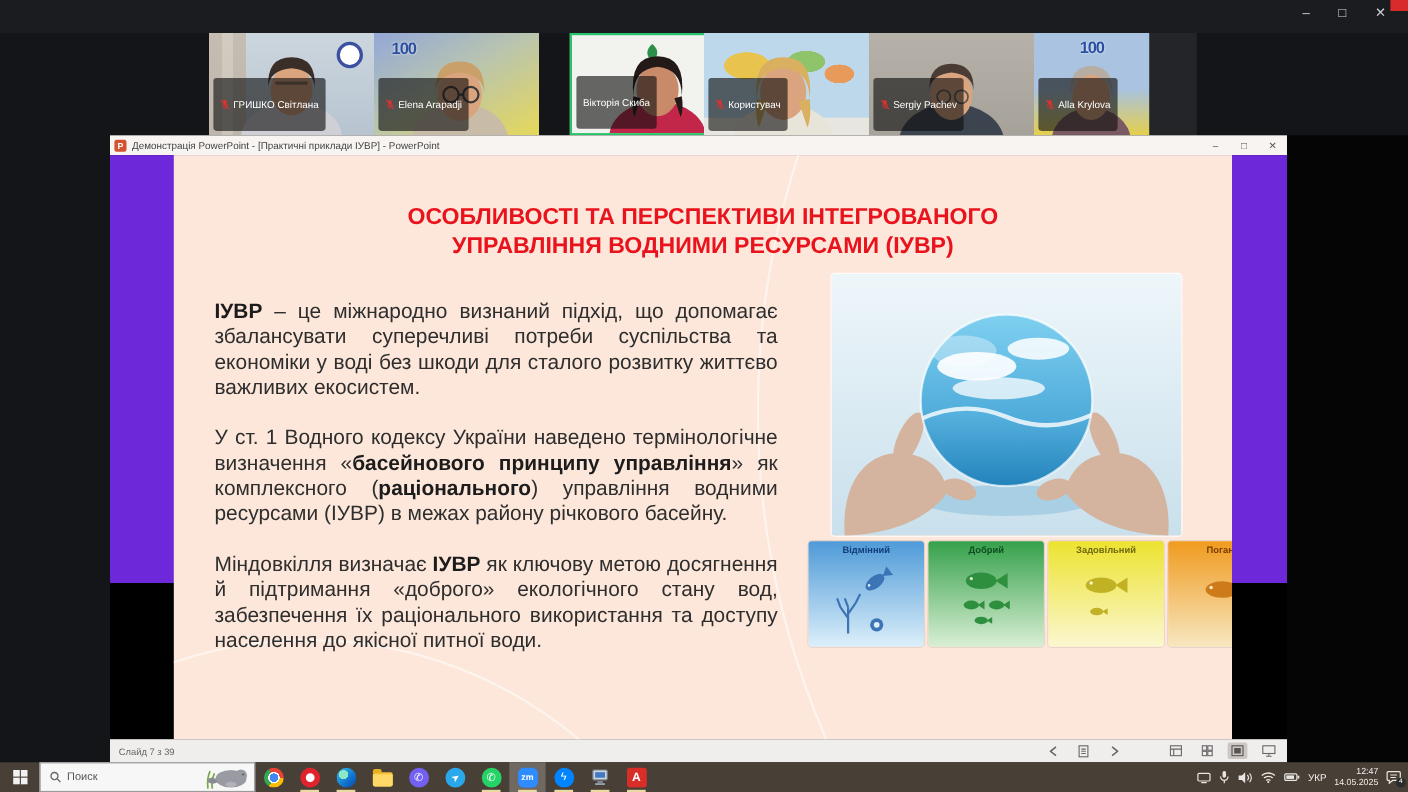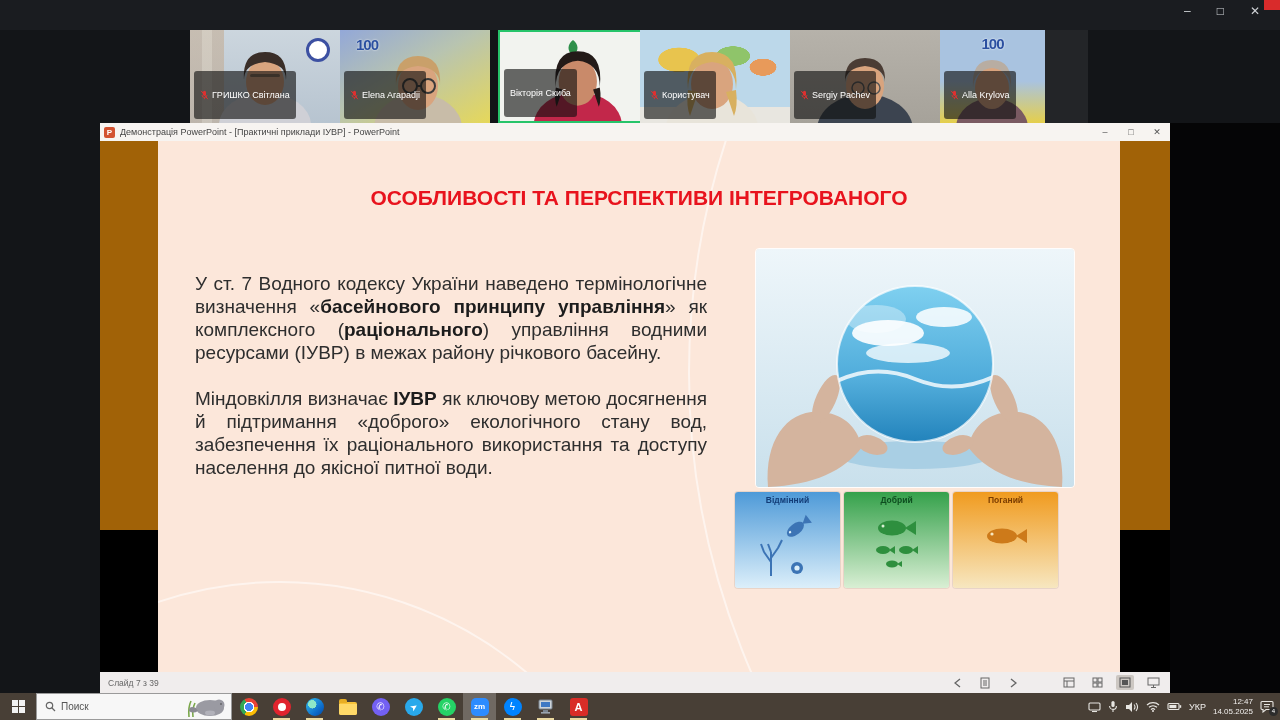--- a/index.html
+++ b/index.html
@@ -18,42 +18,42 @@
   .mic-off{width:9px;height:10px;flex:0 0 auto;}
   .t1{left:190px;width:150px;background:linear-gradient(180deg,#ccd6de,#b7c4d0);}
   .t1 .emblem{position:absolute;right:10px;top:8px;width:24px;height:24px;border-radius:50%;
               background:#fff;border:3px solid #3c50a2;box-sizing:border-box;}
   .t1 .bld{position:absolute;left:0;top:0;width:70px;height:93px;
            background:linear-gradient(90deg,#c2a98e 0 12px,#d8c3a8 12px 22px,#c2a98e 22px 34px,transparent 34px);opacity:.55;}
   .t2{left:340px;width:150px;background:linear-gradient(150deg,#93a8d8 0%,#b8c4b0 45%,#e6d85a 100%);}
   .logo100{position:absolute;color:#2b4fa0;font-weight:bold;font-size:15px;letter-spacing:-1px;
            text-shadow:0 0 2px #fff;}
   .t2 .logo100{left:16px;top:6px;}
-  .t3{left:498px;width:150px;background:#f2f3ef;border:2px solid #27c46a;}
+  .t3{left:518px;width:150px;background:#f2f3ef;border:2px solid #27c46a;}
   .t3 .glogo{position:absolute;left:50%;top:6px;transform:translateX(-50%);width:26px;height:20px;}
   .t4{left:640px;width:150px;background:#bcd8ea;}
   .t4 .map{position:absolute;inset:0;background:
       radial-gradient(ellipse 34px 20px at 26% 32%,#e8c44e 0 60%,transparent 62%),
       radial-gradient(ellipse 28px 16px at 62% 28%,#8fc46a 0 60%,transparent 62%),
       radial-gradient(ellipse 22px 14px at 82% 40%,#e89a5a 0 60%,transparent 62%),
       radial-gradient(ellipse 20px 10px at 45% 55%,#d8788a 0 60%,transparent 62%);}
   .t4 .shelf{position:absolute;left:0;bottom:0;width:100%;height:16px;background:#e8e6e0;}
   .t5{left:790px;width:150px;background:linear-gradient(180deg,#b6b2aa,#a6a29a);}
   .t6{left:940px;width:105px;background:linear-gradient(180deg,#a9c3e0 0 55%,#e5cf4c 100%);}
   .t6 .logo100{left:50%;top:5px;transform:translateX(-50%);}
   .t7{left:1045px;width:43px;background:#232528;}
   
   .ppt{position:absolute;left:100px;top:123px;width:1070px;height:570px;background:#000;}
   .ppt-titlebar{position:absolute;left:0;top:0;width:100%;height:18px;background:#f7f4f1;
                 display:flex;align-items:center;font-size:9px;color:#444;}
   .ppt-ico{width:11px;height:11px;background:#d35230;border-radius:2px;color:#fff;font-size:8px;
            font-weight:bold;text-align:center;line-height:11px;margin:0 5px 0 4px;flex:0 0 auto;}
   .ppt-wc{margin-left:auto;display:flex;}
   .ppt-wc span{width:26px;text-align:center;color:#555;font-size:9px;cursor:default;}
-  .ppt-canvas{position:absolute;left:0;top:18px;width:1070px;height:389px;background:#a16207;}
+  .ppt-canvas{position:absolute;left:0;top:18px;width:1070px;height:389px;background:#6d28d9;}
   .slide{position:absolute;left:58px;top:0;width:962px;height:531px;background:#fce7da;overflow:hidden;}
   .arc{position:absolute;border:2px solid rgba(255,255,255,.55);border-radius:50%;}
   .arcA{width:760px;height:760px;left:-260px;top:440px;}
   .arcB{width:1500px;height:1500px;left:530px;top:-520px;}
   .slide-title{position:absolute;left:0;top:44px;width:100%;text-align:center;color:#e8131d;
                font-weight:bold;font-size:21px;line-height:1.25;}
   .textcol{position:absolute;left:37px;top:132px;width:512px;color:#2e2e2e;font-size:19px;line-height:1.21;}
   .textcol p{margin:0 0 23px 0;text-align:justify;}
   .textcol b{color:#1c1c1c;}
   .sphere{position:absolute;left:597px;top:107px;width:318px;height:238px;border:1px solid rgba(255,255,255,.9);
@@ -247,24 +247,26 @@
     </div>
   </div>
 
   <div class="ppt-canvas">
     <div class="slide">
       <div class="arc arcA"></div>
       <div class="arc arcB"></div>
 
       <div class="slide-title">
         <div>ОСОБЛИВОСТІ ТА ПЕРСПЕКТИВИ ІНТЕГРОВАНОГО</div>
+        <div>УПРАВЛІННЯ ВОДНИМИ РЕСУРСАМИ (ІУВР)</div>
       </div>
 
       <div class="textcol">
-        <p><span>У ст. 7 Водного кодексу України наведено термінологічне визначення «</span><b>басейнового принципу управління</b><span>» як комплексного (</span><b>раціонального</b><span>) управління водними ресурсами (ІУВР) в межах району річкового басейну.</span></p>
+        <p><b>ІУВР</b><span> – це міжнародно визнаний підхід, що допомагає збалансувати суперечливі потреби суспільства та економіки у воді без шкоди для сталого розвитку життєво важливих екосистем.</span></p>
+        <p><span>У ст. 1 Водного кодексу України наведено термінологічне визначення «</span><b>басейнового принципу управління</b><span>» як комплексного (</span><b>раціонального</b><span>) управління водними ресурсами (ІУВР) в межах району річкового басейну.</span></p>
         <p><span>Міндовкілля визначає </span><b>ІУВР</b><span> як ключову метою досягнення й підтримання «доброго» екологічного стану вод, забезпечення їх раціонального використання та доступу населення до якісної питної води.</span></p>
       </div>
 
       <div class="sphere">
         <svg width="318" height="238" viewBox="0 0 318 238">
           <defs>
             <linearGradient id="bgG" x1="0" y1="0" x2="0" y2="1">
               <stop offset="0" stop-color="#eef6fa"></stop>
                 <stop offset="1" stop-color="#c9e0ec"></stop>
             </linearGradient>
@@ -326,20 +328,32 @@
                 <circle cx="15" cy="16" r="1.5" fill="#d9efd4"></circle>
               <ellipse cx="15" cy="40" rx="7" ry="4"></ellipse>
                 <path d="M21,40 L27,36 V44 Z"></path>
               <ellipse cx="38" cy="40" rx="7" ry="4"></ellipse>
                 <path d="M44,40 L50,36 V44 Z"></path>
               <ellipse cx="24" cy="54" rx="6" ry="3.4"></ellipse>
                 <path d="M29,54 L34,51 V57 Z"></path>
             </g>
           </svg>
         </div>
+        <div class="qcard c2">
+          <div class="ql">Задовільний</div>
+          <svg width="58" height="70" viewBox="0 0 58 70">
+            <g fill="#c0b224">
+              <ellipse cx="24" cy="22" rx="14" ry="7"></ellipse>
+                <path d="M37,22 L48,15 V29 Z"></path>
+                <circle cx="15" cy="20" r="1.5" fill="#fbf7d0"></circle>
+              <ellipse cx="20" cy="46" rx="6" ry="3.4"></ellipse>
+                <path d="M25,46 L30,43 V49 Z"></path>
+            </g>
+          </svg>
+        </div>
         <div class="qcard c3">
           <div class="ql">Поганий</div>
           <svg width="58" height="70" viewBox="0 0 58 70">
             <g fill="#cd7a1a">
               <ellipse cx="25" cy="26" rx="15" ry="7.5"></ellipse>
                 <path d="M39,26 L50,19 V33 Z"></path>
                 <circle cx="15" cy="24" r="1.6" fill="#f7e7c0"></circle>
             </g>
           </svg>
         </div>

